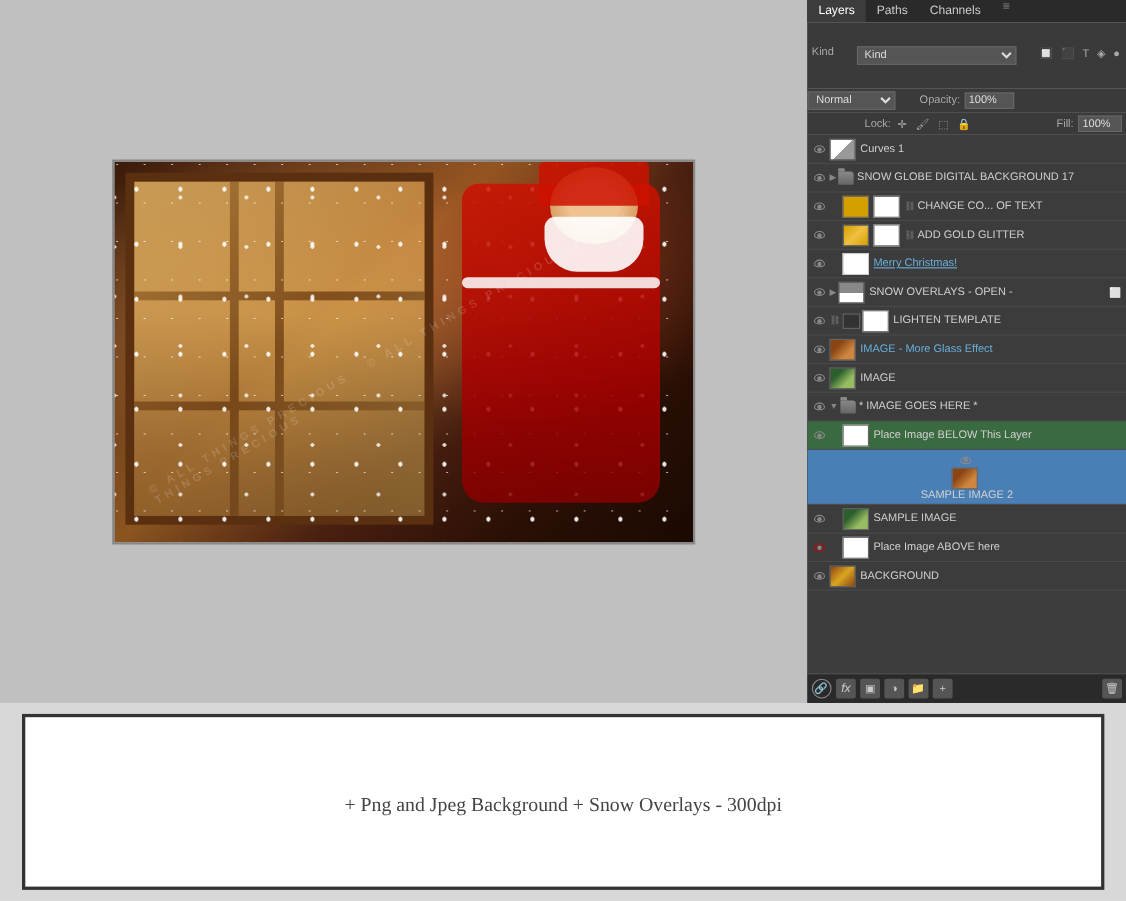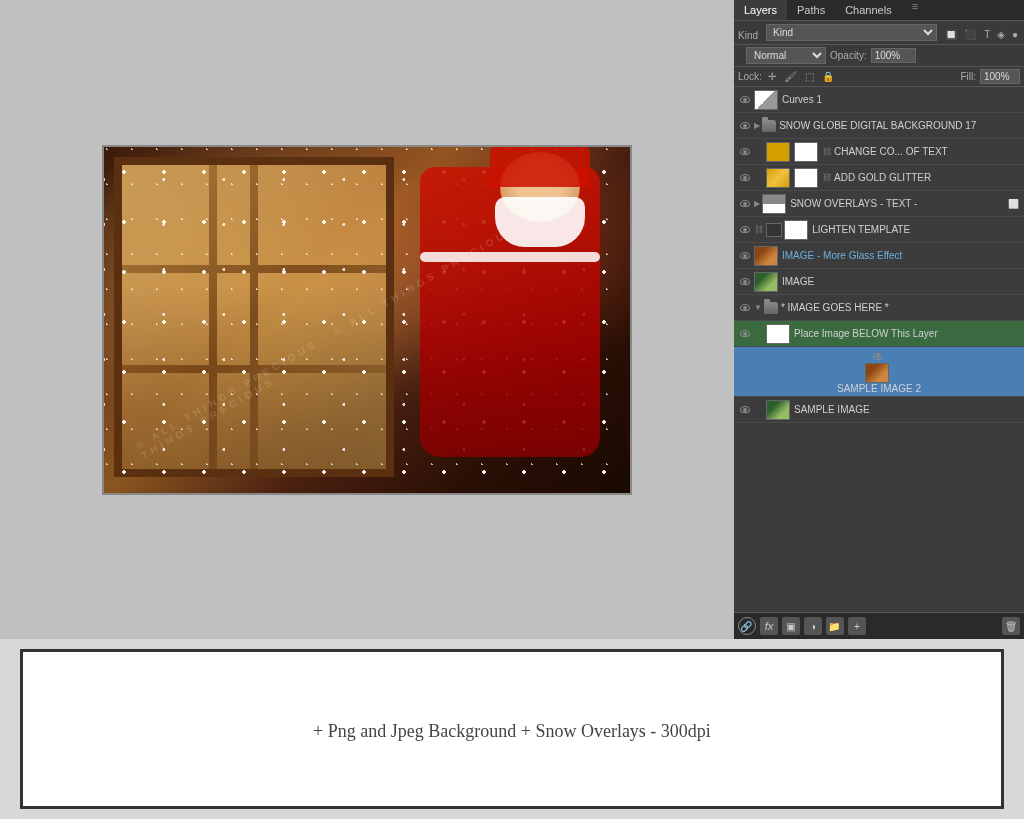--- a/index.html
+++ b/index.html
@@ -138,25 +138,25 @@
     }
 
     .panel-tab-icon {
       float: right;
       margin-left: 10px;
       color: #888;
     }
 
     .filter-row {
       display: flex;
-      align-items: flex-end;
-      padding: 3px 4px;
+      align-items: flex-start;
+      padding: 21px 4px;
       background: #3a3a3a;
       border-bottom: 1px solid #555;
-      gap: 6px;
+      gap: 19px;
     }
 
     .filter-label {
       font-size: 10px;
       color: #aaa;
       margin-right: 2px;
     }
 
     .filter-dropdown {
       background: #555;
@@ -176,24 +176,24 @@
     .icon-btn {
       color: #aaa;
       font-size: 10px;
       cursor: pointer;
       padding: 1px 2px;
     }
 
     .blend-row {
       display: flex;
       align-items: center;
-      padding: 2px 12px;
+      padding: 2px 0;
       background: #3a3a3a;
       border-bottom: 1px solid #555;
-      gap: 4px;
+      gap: 22px;
     }
 
     .blend-dropdown {
       background: #555;
       color: #ddd;
       border: 1px solid #666;
       font-size: 10px;
       padding: 1px 3px;
       width: 80px;
     }
@@ -224,20 +224,21 @@
       align-items: center;
       padding: 2px 4px;
       background: #3a3a3a;
       border-bottom: 1px solid #555;
       gap: 4px;
     }
 
     .lock-label {
       font-size: 10px;
       color: #aaa;
+      margin-left: 48px;
     }
 
     .fill-label {
       font-size: 10px;
       color: #aaa;
       margin-left: auto;
     }
 
     .fill-value {
       background: #555;
@@ -569,28 +570,36 @@
           <div class="layer-eye">
             <div class="eye-icon"></div>
           </div>
           <div class="layer-indent"></div>
           <div class="layer-thumbnail gold"></div>
           <div class="layer-thumbnail solid-white"></div>
           <span class="layer-chain">⛓</span>
           <span class="layer-name">ADD GOLD GLITTER</span>
         </div>
 
+        <div class="layer-row">
+          <div class="layer-eye">
+            <div class="eye-icon"></div>
+          </div>
+          <div class="layer-indent"></div>
+          <div class="layer-thumbnail" style="background:#fff;border:1px solid #ccc;"></div>
+          <span class="layer-name" style="color:#6ab0de;text-decoration:underline;">Merry Christmas!</span>
+        </div>
 
         <div class="layer-row">
           <div class="layer-eye">
             <div class="eye-icon"></div>
           </div>
           <span class="chevron">▶</span>
           <div class="layer-thumbnail snow"></div>
-          <span class="layer-name">SNOW OVERLAYS - TEXT -</span>
+          <span class="layer-name">SNOW OVERLAYS - OPEN -</span>
           <span style="font-size:9px;color:#888;margin-left:2px;">⬜</span>
         </div>
 
         <div class="layer-row">
           <div class="layer-eye">
             <div class="eye-icon"></div>
           </div>
           <span style="font-size:8px;color:#888;margin-right:2px;">⛓</span>
           <div style="width:16px;height:14px;background:#333;margin-right:2px;border:1px solid #666;"></div>
           <div class="layer-thumbnail solid-white"></div>
@@ -642,21 +651,36 @@
 
         <div class="layer-row">
           <div class="layer-eye">
             <div class="eye-icon"></div>
           </div>
           <div class="layer-indent"></div>
           <div class="layer-thumbnail image-thumb2"></div>
           <span class="layer-name">SAMPLE IMAGE</span>
         </div>
 
-
+        <div class="layer-row">
+          <div class="layer-eye" style="color:#c00;">
+            <div class="eye-icon" style="border-color:#c00;"></div>
+          </div>
+          <div class="layer-indent"></div>
+          <div class="layer-thumbnail solid-white"></div>
+          <span class="layer-name">Place Image ABOVE here</span>
+        </div>
+
+        <div class="layer-row">
+          <div class="layer-eye">
+            <div class="eye-icon"></div>
+          </div>
+          <div class="layer-thumbnail bg-thumb"></div>
+          <span class="layer-name">BACKGROUND</span>
+        </div>
 
       </div>
 
       <div class="panel-footer">
         <div class="footer-icon circle">🔗</div>
         <div class="footer-icon" style="font-style:italic;font-size:11px;">fx</div>
         <div class="footer-icon">▣</div>
         <div class="footer-icon">◑</div>
         <div class="footer-icon">📁</div>
         <div class="footer-icon">+</div>

